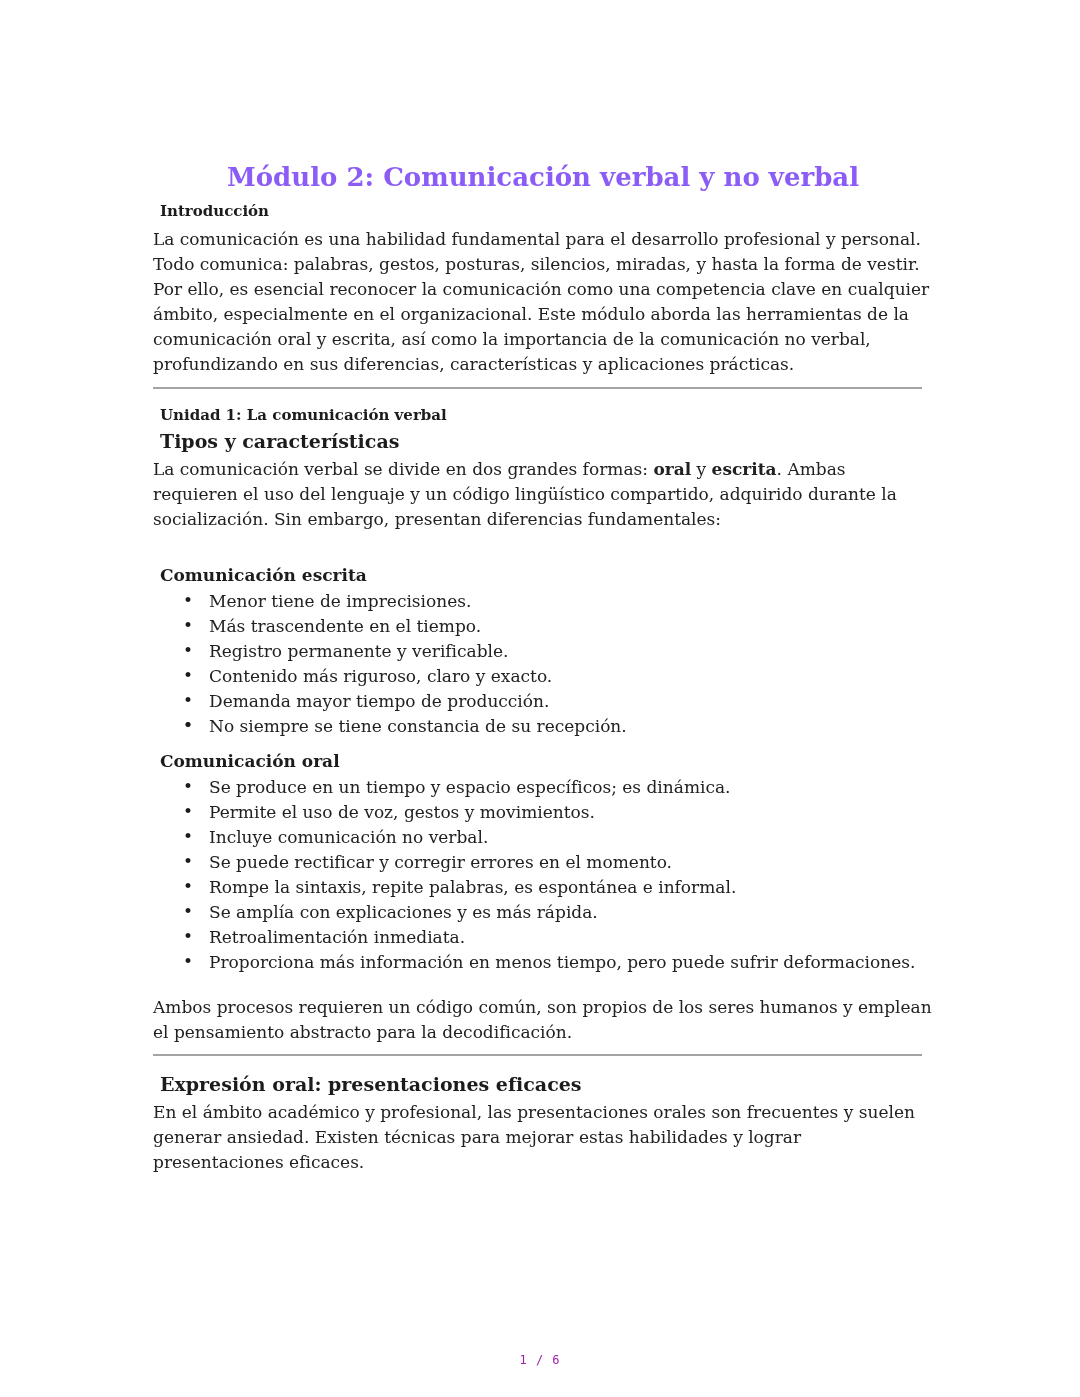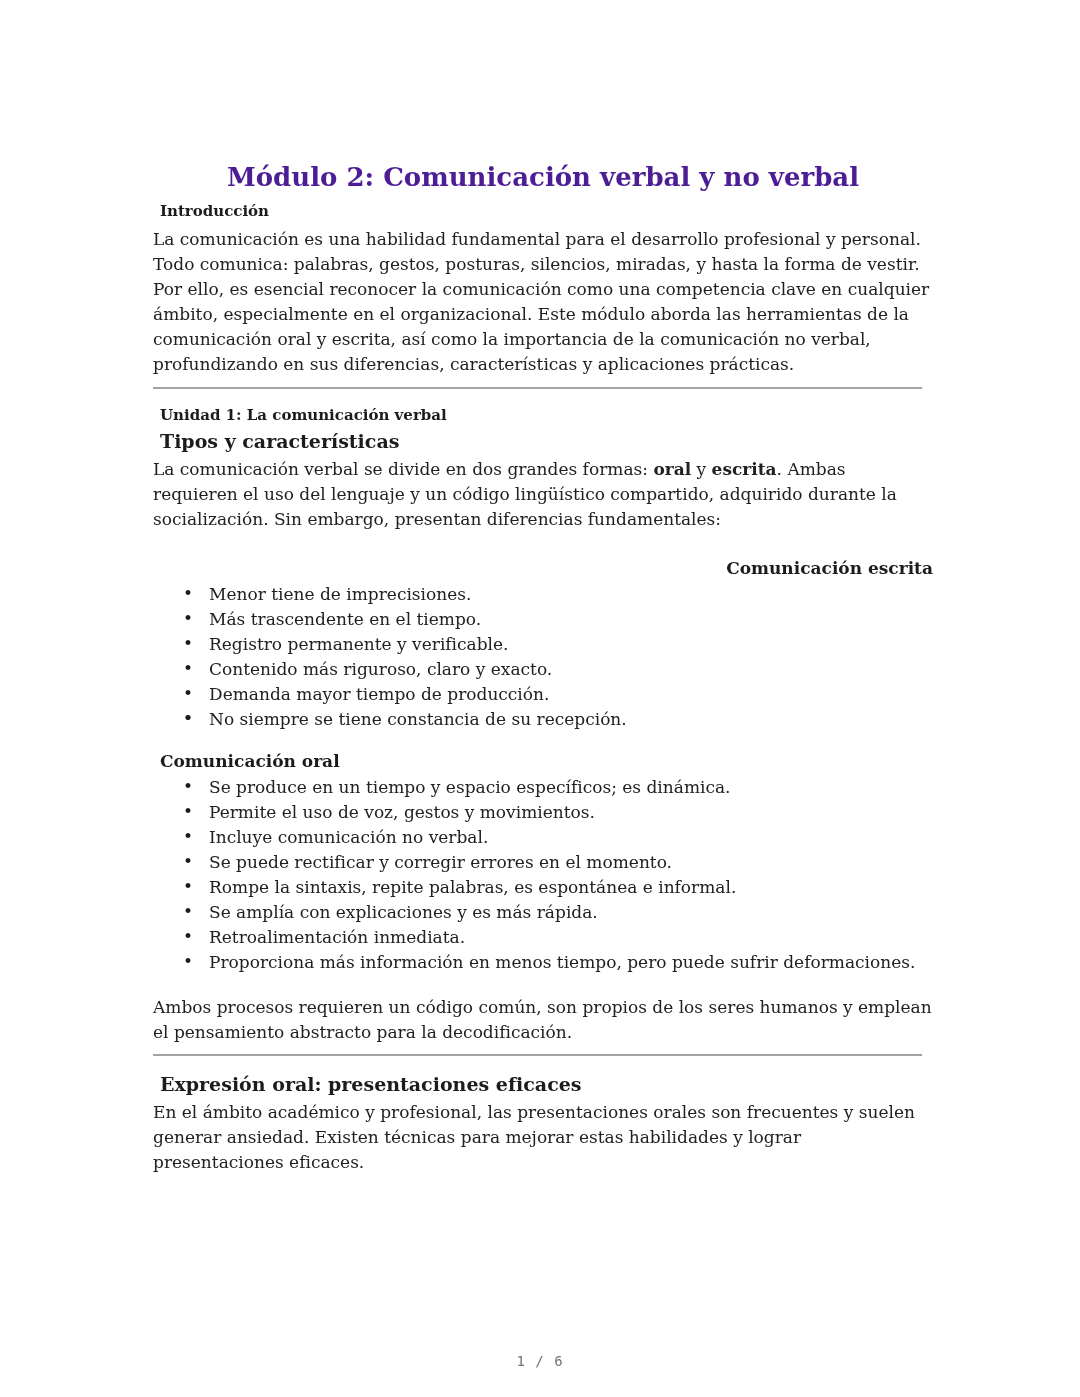--- a/index.html
+++ b/index.html
@@ -13,21 +13,21 @@
   }
   .content{
     position:absolute;
     left:153px;top:0;
     width:780px;
   }
   .title{
     margin:161px 0 0;
     font-size:26px;line-height:32px;
     font-weight:700;text-align:center;
-    color:#4c1d95;
+    color:#8b5cf6;
   }
   h2{
     font-size:15px;line-height:28px;
     margin:0;padding-left:7px;
     font-weight:700;color:#1c1c1c;
   }
   h3{
     font-size:19px;line-height:25px;
     margin:0;padding-left:7px;
     font-weight:700;color:#1c1c1c;
@@ -45,45 +45,45 @@
   .intro-heading{margin-top:4px;}
   .intro-body{margin-top:2px;}
   .rule{
     border:none;height:0;
     border-top:2px solid #a3a3a3;
     margin:10px 0 0;width:769px;
   }
   .unidad-heading{margin-top:12px;}
   .tipos-heading{}
   .tipos-body{margin-top:3px;}
-  .escrita-heading{margin-top:25px;text-align:right;}
+  .escrita-heading{margin-top:32px;}
   ul.doc-list{
     margin:3px 0 0;padding:0;list-style:none;
   }
   ul.doc-list li{
     position:relative;
     padding-left:56px;
     font-size:17px;line-height:25px;
     color:#212121;
   }
   .bullet{
     position:absolute;left:30px;top:-1px;
     color:#1c1c1c;
   }
-  .oral-heading{margin-top:18px;}
+  .oral-heading{margin-top:11px;}
   .oral-list{margin-top:1px;}
   .closing-body{margin-top:20px;}
   .rule2{margin-top:9px;}
   .expresion-heading{margin-top:16px;}
   .expresion-body{margin-top:3px;}
   .footer{
     position:absolute;left:0;right:0;top:1353px;
     text-align:center;
     font-family:"DejaVu Sans Mono", monospace;
-    font-size:14px;color:#737373;
+    font-size:12px;color:#a21caf;
     letter-spacing:1px;
   }
 </style>
 </head>
 <body>
 
 <div class="page">
   <div class="content">
 
     <h1 class="title">Módulo 2: Comunicación verbal y no verbal</h1>

